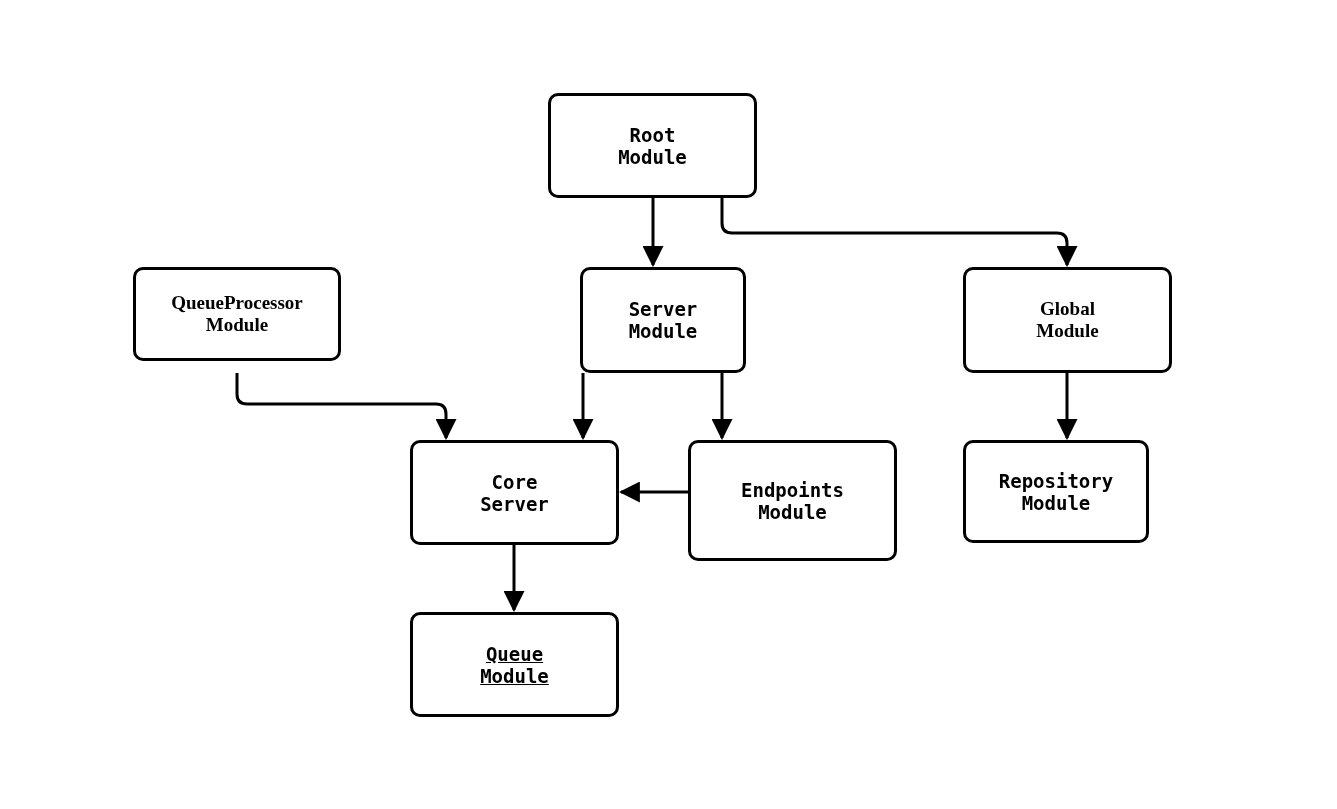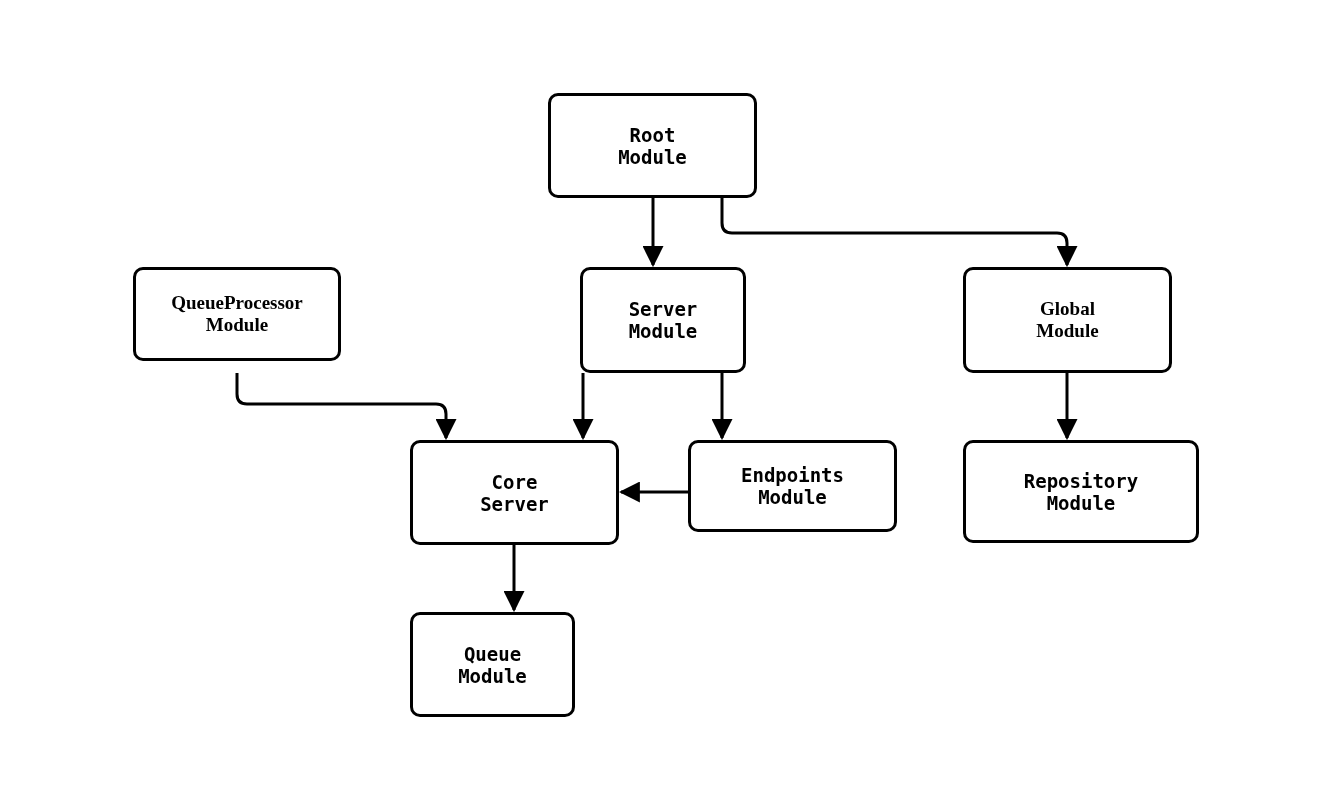--- a/index.html
+++ b/index.html
@@ -43,23 +43,23 @@
     font-size: 19px;
     line-height: 22px;
     white-space: pre-line;
   }
   
   #node-root          { left: 548px;  top: 93px;  width: 209px; height: 105px; }
   #node-queueprocessor{ left: 133px;  top: 267px; width: 208px; height: 94px; font-family: Liberation Serif, serif; }
   #node-server        { left: 580px;  top: 267px; width: 166px; height: 106px; }
   #node-global        { left: 963px;  top: 267px; width: 209px; height: 106px; font-family: Liberation Serif, serif; }
   #node-core          { left: 410px;  top: 440px; width: 209px; height: 105px; }
-  #node-endpoints     { left: 688px;  top: 440px; width: 209px; height: 92px; }
-  #node-repository    { left: 963px;  top: 440px; width: 236px; height: 103px; }
-  #node-queue         { left: 410px;  top: 612px; width: 165px; height: 105px; }
+  #node-endpoints     { left: 688px;  top: 440px; width: 209px; height: 121px; }
+  #node-repository    { left: 963px;  top: 440px; width: 186px; height: 103px; }
+  #node-queue         { left: 410px;  top: 612px; width: 209px; height: 105px; text-decoration: underline; }
 </style>
 </head>
 <body>
 
 <div id="canvas">
 
   <svg id="edges-layer" viewBox="0 0 1337 809" xmlns="http://www.w3.org/2000/svg">
     <defs>
       <marker id="arrowhead" viewBox="0 0 10 10" refX="9" refY="5" markerWidth="7" markerHeight="7" orient="auto-start-reverse">
         <path d="M 0 0 L 10 5 L 0 10 z" fill="#000000"></path>

